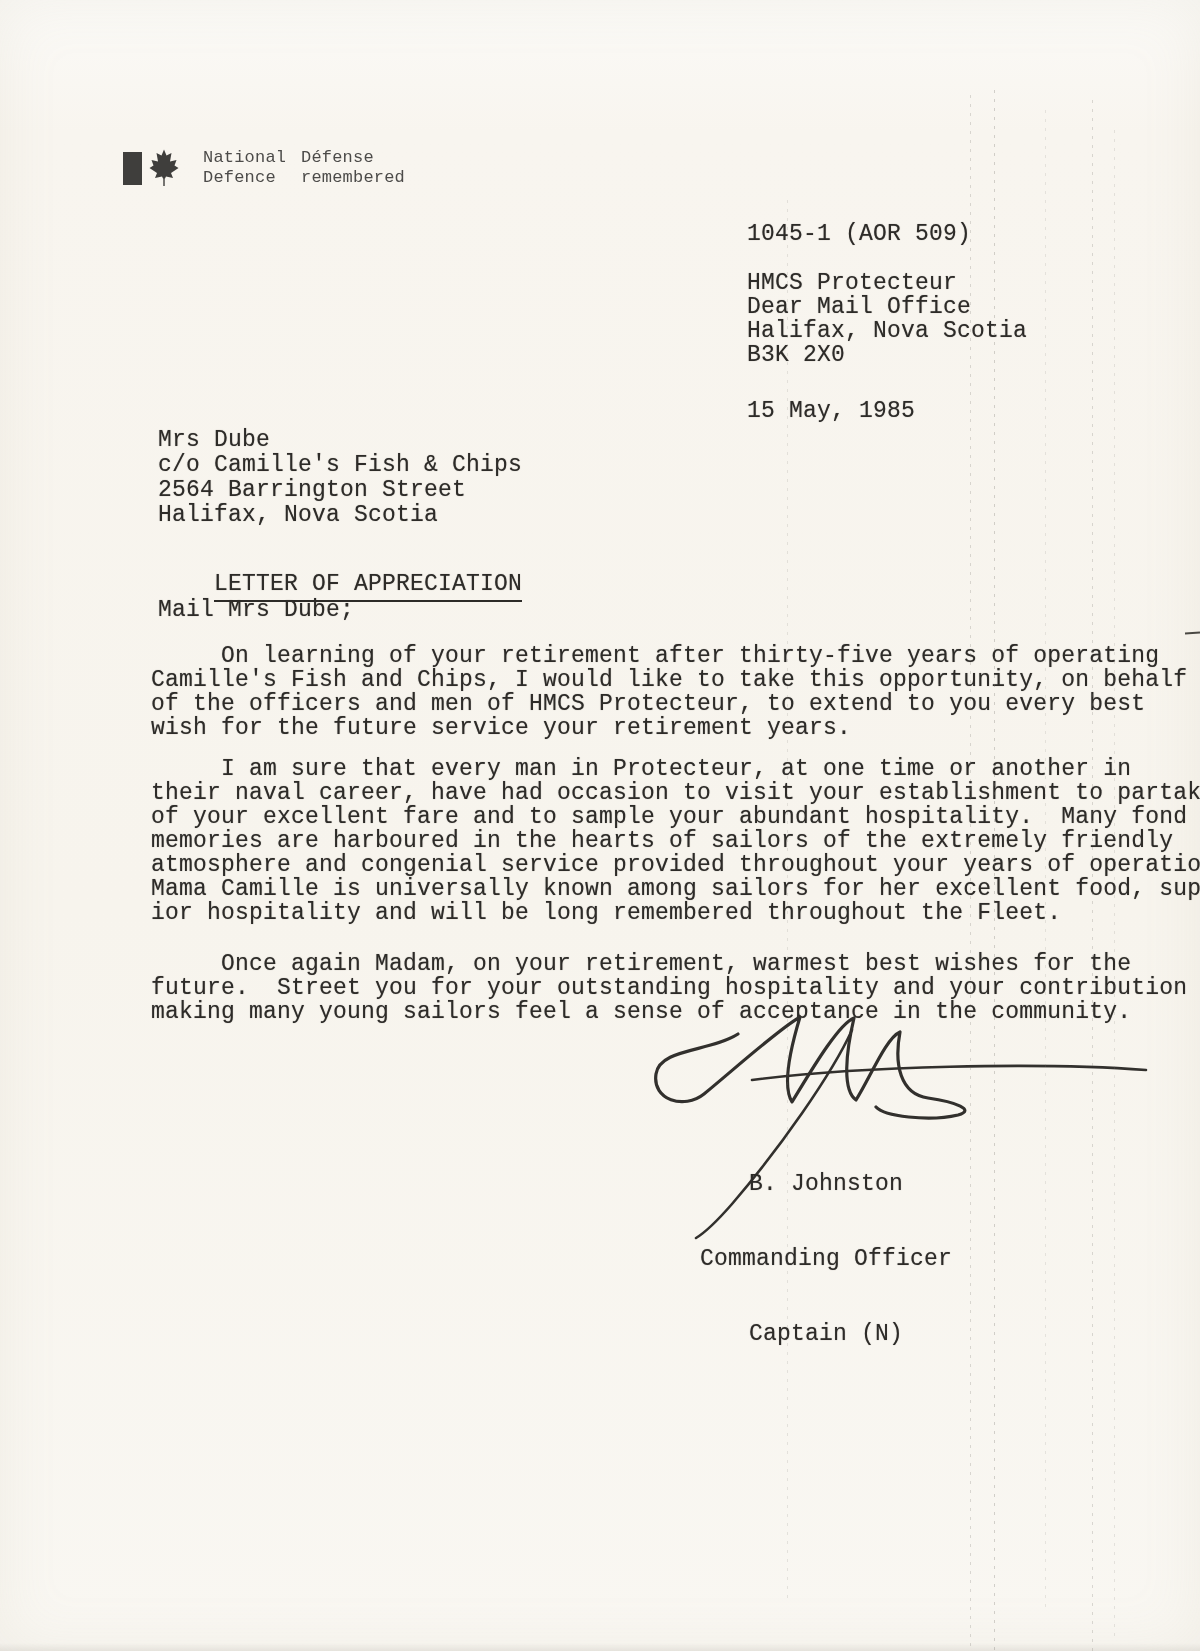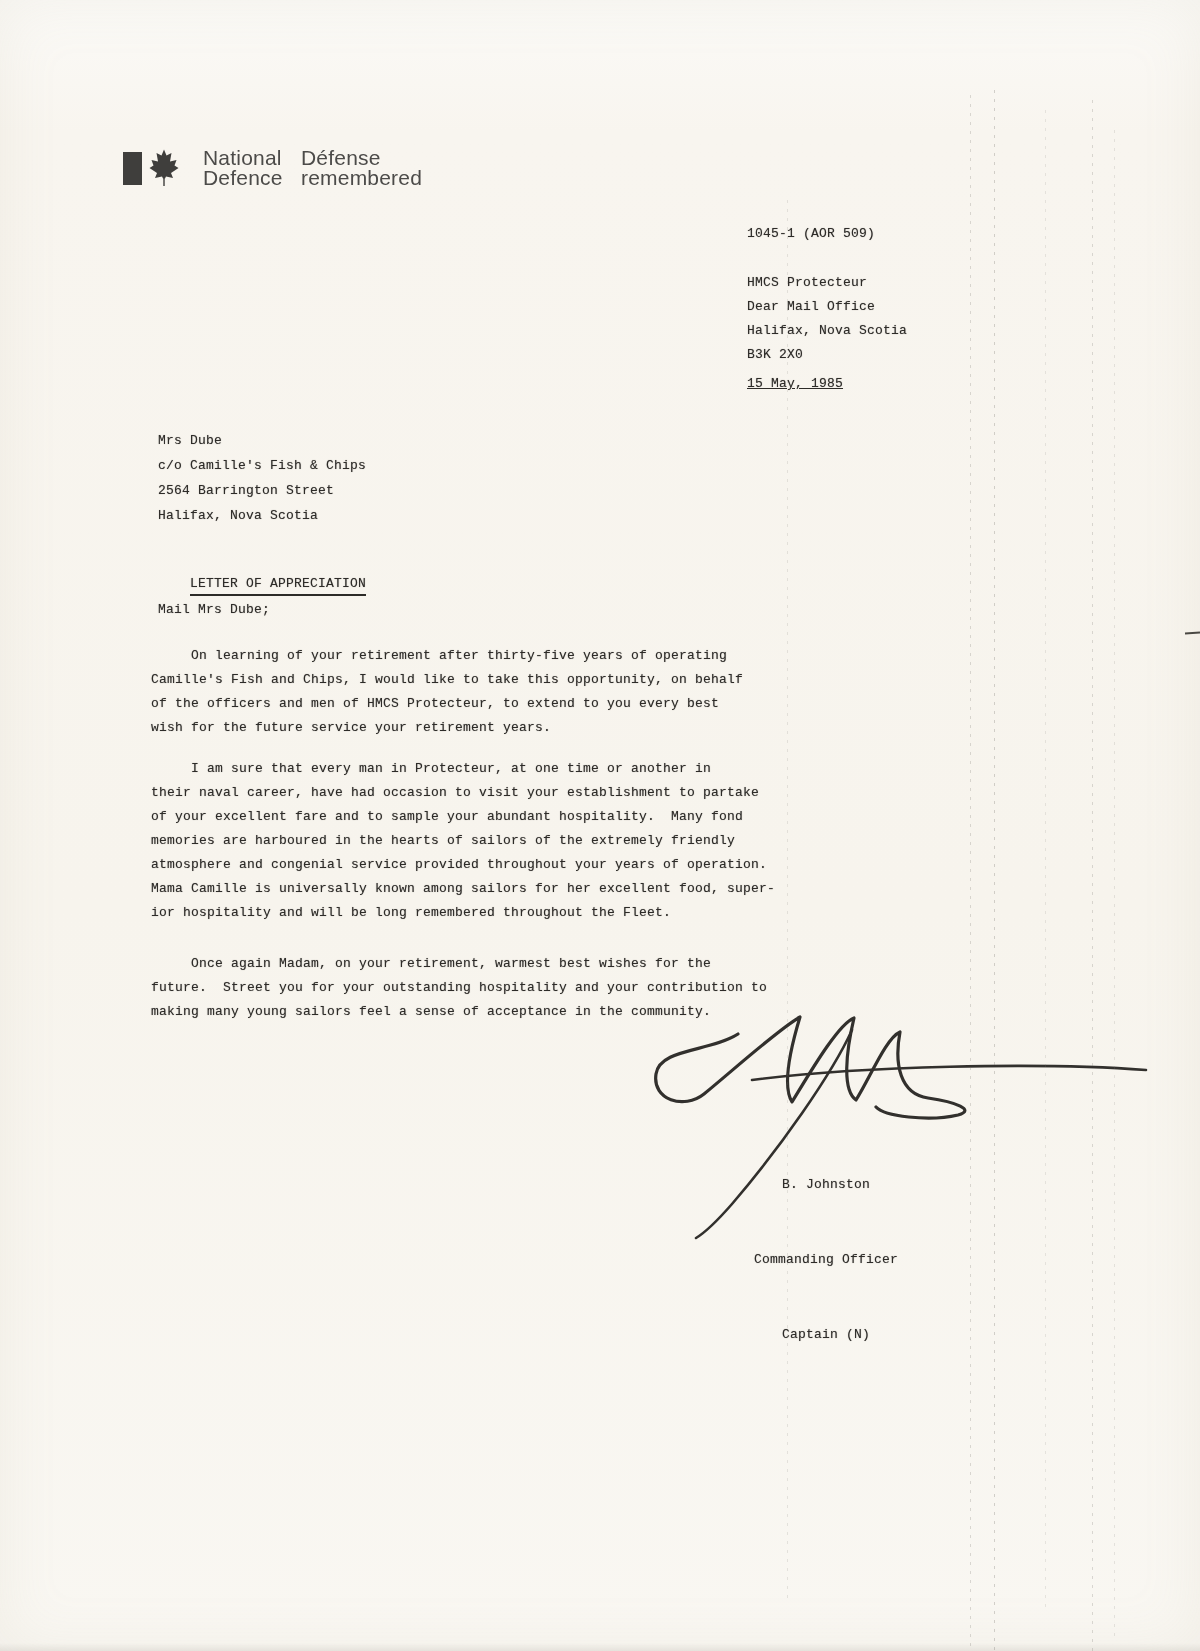--- a/index.html
+++ b/index.html
@@ -15,31 +15,31 @@
     background:
       linear-gradient(180deg, #fbfaf7 0%, #f8f5ef 8%, #f7f4ed 55%, #f9f7f2 100%);
     box-shadow: inset 0 0 60px rgba(185,175,150,0.12);
     overflow: hidden;
     font-family: "Liberation Mono", "DejaVu Sans Mono", monospace;
     color: #2d2b28;
   }
   .abs { position: absolute; }
   .type {
     font-family: "Liberation Mono", "DejaVu Sans Mono", monospace;
-    font-size: 13px;
+    font-size: 23px;
     line-height: 24px;
     white-space: pre;
     color: #2d2b28;
     text-shadow: 0 0 1px rgba(45,43,40,0.45);
     letter-spacing: 0.2px;
   }
   .para { line-height: 24px; }
   .hdr-text {
-    font-family: Liberation Sans, sans-serif;
-    font-size: 21px;
+    font-family: Liberation Mono, monospace;
+    font-size: 17px;
     line-height: 20px;
     white-space: pre;
     color: #4c4b49;
     letter-spacing: 0.2px;
   }
   .flag-bar {
     left: 123px; top: 152px;
     width: 19px; height: 33px;
     background: #3f3e3c;
   }
@@ -78,21 +78,21 @@
   <div class="abs hdr-text" style="left:203px; top:148px;">National
 Defence</div>
   <div class="abs hdr-text" style="left:301px; top:148px;">Défense
 remembered</div>
 
   <div class="abs type" style="left:747px; top:222px;">1045-1 (AOR 509)</div>
   <div class="abs type" style="left:747px; top:271px;">HMCS Protecteur
 Dear Mail Office
 Halifax, Nova Scotia
 B3K 2X0</div>
-  <div class="abs type" style="left:747px; top:372px;text-decoration:underline;">15 May, 1985</div>
+  <div class="abs type" style="left:747px; top:399px;">15 May, 1985</div>
 
   <div class="abs type" style="left:158px; top:428px; line-height:25px;">Mrs Dube
 c/o Camille's Fish &amp; Chips
 2564 Barrington Street
 Halifax, Nova Scotia</div>
 
   <div class="abs type" style="left:158px; top:548px;">
     <span class="subject-line">LETTER OF APPRECIATION</span>
   </div>
 

